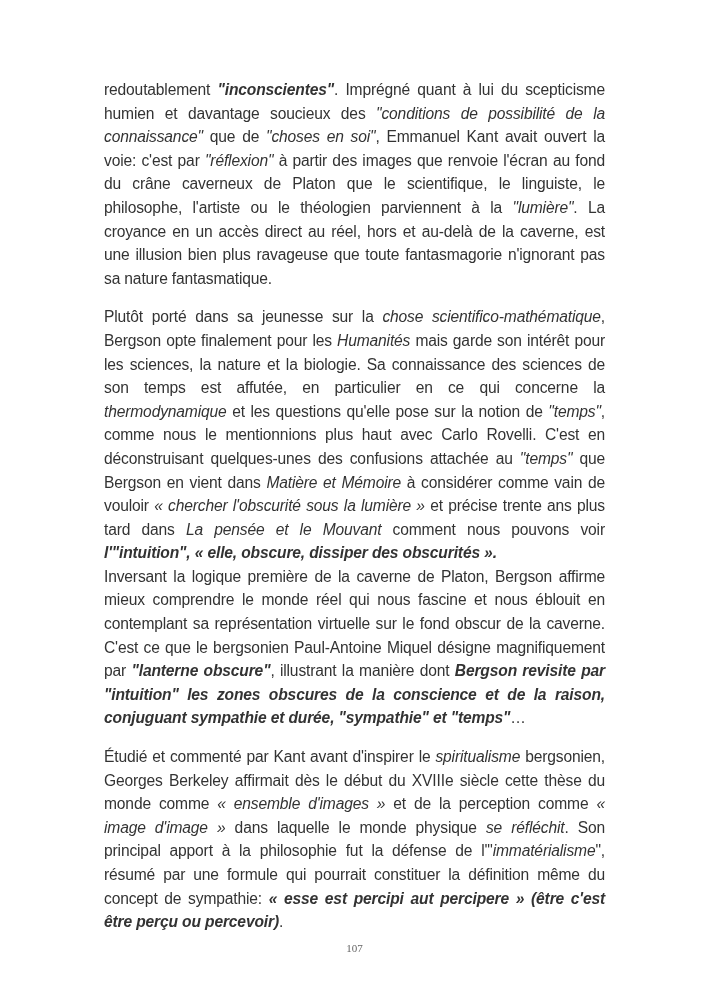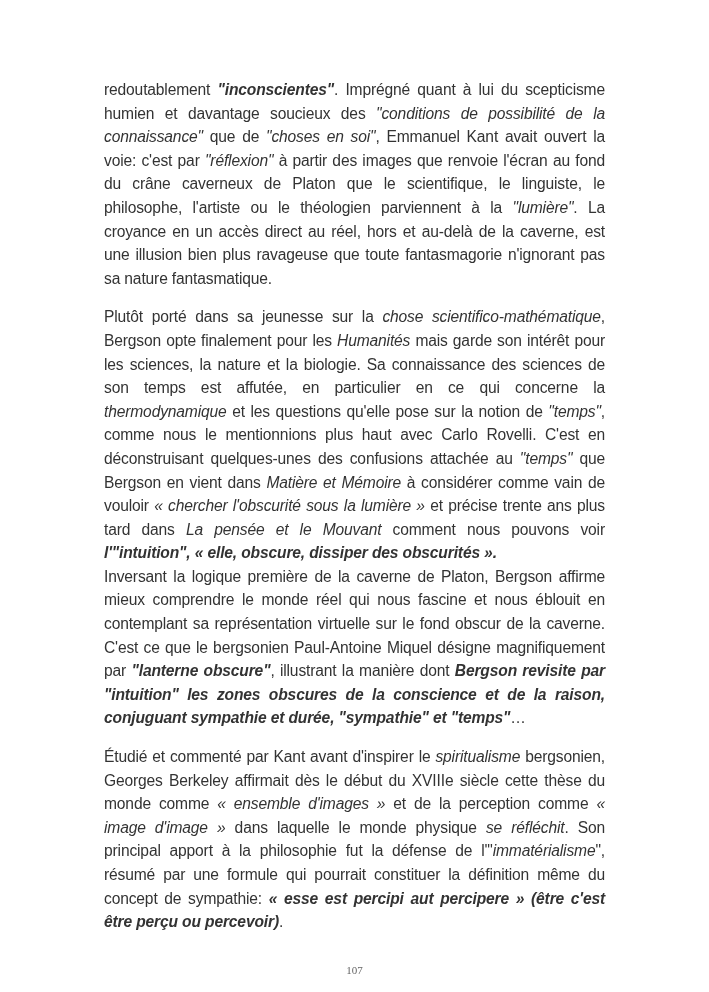--- a/index.html
+++ b/index.html
@@ -34,21 +34,20 @@
   .seg.bi { font-weight: bold; font-style: italic; }
   .page-number {
     position: absolute;
     left: 0;
     width: 709px;
     top: 942px;
     text-align: center;
     font-family: "Liberation Serif", "DejaVu Serif", serif;
     font-size: 11px;
     color: #666666;
-    margin-top: 22px;
   }
 </style>
 </head>
 <body>
 
 <div class="page">
   <p class="para"><span class="seg n">redoutablement </span><span class="seg bi">"inconscientes"</span><span class="seg n">.  Imprégné quant à lui du scepticisme humien et davantage soucieux des </span><span class="seg i">"conditions de possibilité de la connaissance"</span><span class="seg n"> que de </span><span class="seg i">"choses en soi"</span><span class="seg n">, Emmanuel Kant avait ouvert la voie: c'est par </span><span class="seg i">"réflexion"</span><span class="seg n"> à partir des images que renvoie l'écran au fond du crâne caverneux de Platon que le scientifique, le linguiste, le philosophe, l'artiste ou le théologien parviennent à la </span><span class="seg i">"lumière"</span><span class="seg n">. La croyance en un accès direct au réel, hors et au-delà de la caverne, est une illusion bien plus ravageuse que toute fantasmagorie n'ignorant pas sa nature fantasmatique.</span></p>
   <p class="para"><span class="seg n">Plutôt porté dans sa jeunesse sur la </span><span class="seg i">chose scientifico-mathématique</span><span class="seg n">, Bergson opte finalement pour les </span><span class="seg i">Humanités</span><span class="seg n"> mais garde son intérêt pour les sciences, la nature et la biologie. Sa connaissance des sciences de son temps est affutée, en particulier en ce qui concerne la </span><span class="seg i">thermodynamique</span><span class="seg n"> et les questions qu'elle pose sur la notion de </span><span class="seg i">"temps"</span><span class="seg n">, comme nous le mentionnions plus haut avec Carlo Rovelli. C'est en déconstruisant quelques-unes des confusions attachée au </span><span class="seg i">"temps"</span><span class="seg n"> que Bergson en vient dans </span><span class="seg i">Matière et Mémoire</span><span class="seg n"> à considérer comme vain de vouloir </span><span class="seg i">« chercher l'obscurité sous la lumière »</span><span class="seg n"> et précise trente ans plus tard dans </span><span class="seg i">La pensée et le Mouvant</span><span class="seg n"> comment nous pouvons voir </span><span class="seg bi">l'"intuition",  « elle, obscure, dissiper des obscurités ».</span><br><span class="seg n">Inversant la logique première de la caverne de Platon, Bergson affirme mieux comprendre le monde réel qui nous fascine et nous éblouit en contemplant sa représentation virtuelle sur le fond obscur de la caverne. C'est ce que le bergsonien Paul-Antoine Miquel désigne magnifiquement par </span><span class="seg bi">"lanterne obscure"</span><span class="seg n">, illustrant la manière dont </span><span class="seg bi">Bergson revisite par "intuition" les zones obscures de la conscience et de la raison, conjuguant sympathie et durée, "sympathie" et "temps"</span><span class="seg n">…</span></p>
   <p class="para last"><span class="seg n">Étudié et commenté par Kant avant d'inspirer le </span><span class="seg i">spiritualisme</span><span class="seg n"> bergsonien, Georges Berkeley affirmait dès le début du XVIIIe siècle cette thèse du monde comme </span><span class="seg i">« ensemble d'images »</span><span class="seg n"> et de la perception comme </span><span class="seg i">« image d'image »</span><span class="seg n"> dans laquelle le monde physique </span><span class="seg i">se réfléchit</span><span class="seg n">. Son principal apport à la philosophie fut la défense de l'"</span><span class="seg i">immatérialisme</span><span class="seg n">", résumé par une formule qui pourrait constituer la définition même du concept de sympathie: </span><span class="seg bi">« esse est percipi aut percipere » (être c'est être perçu ou percevoir)</span><span class="seg n">.</span></p>
 </div>

